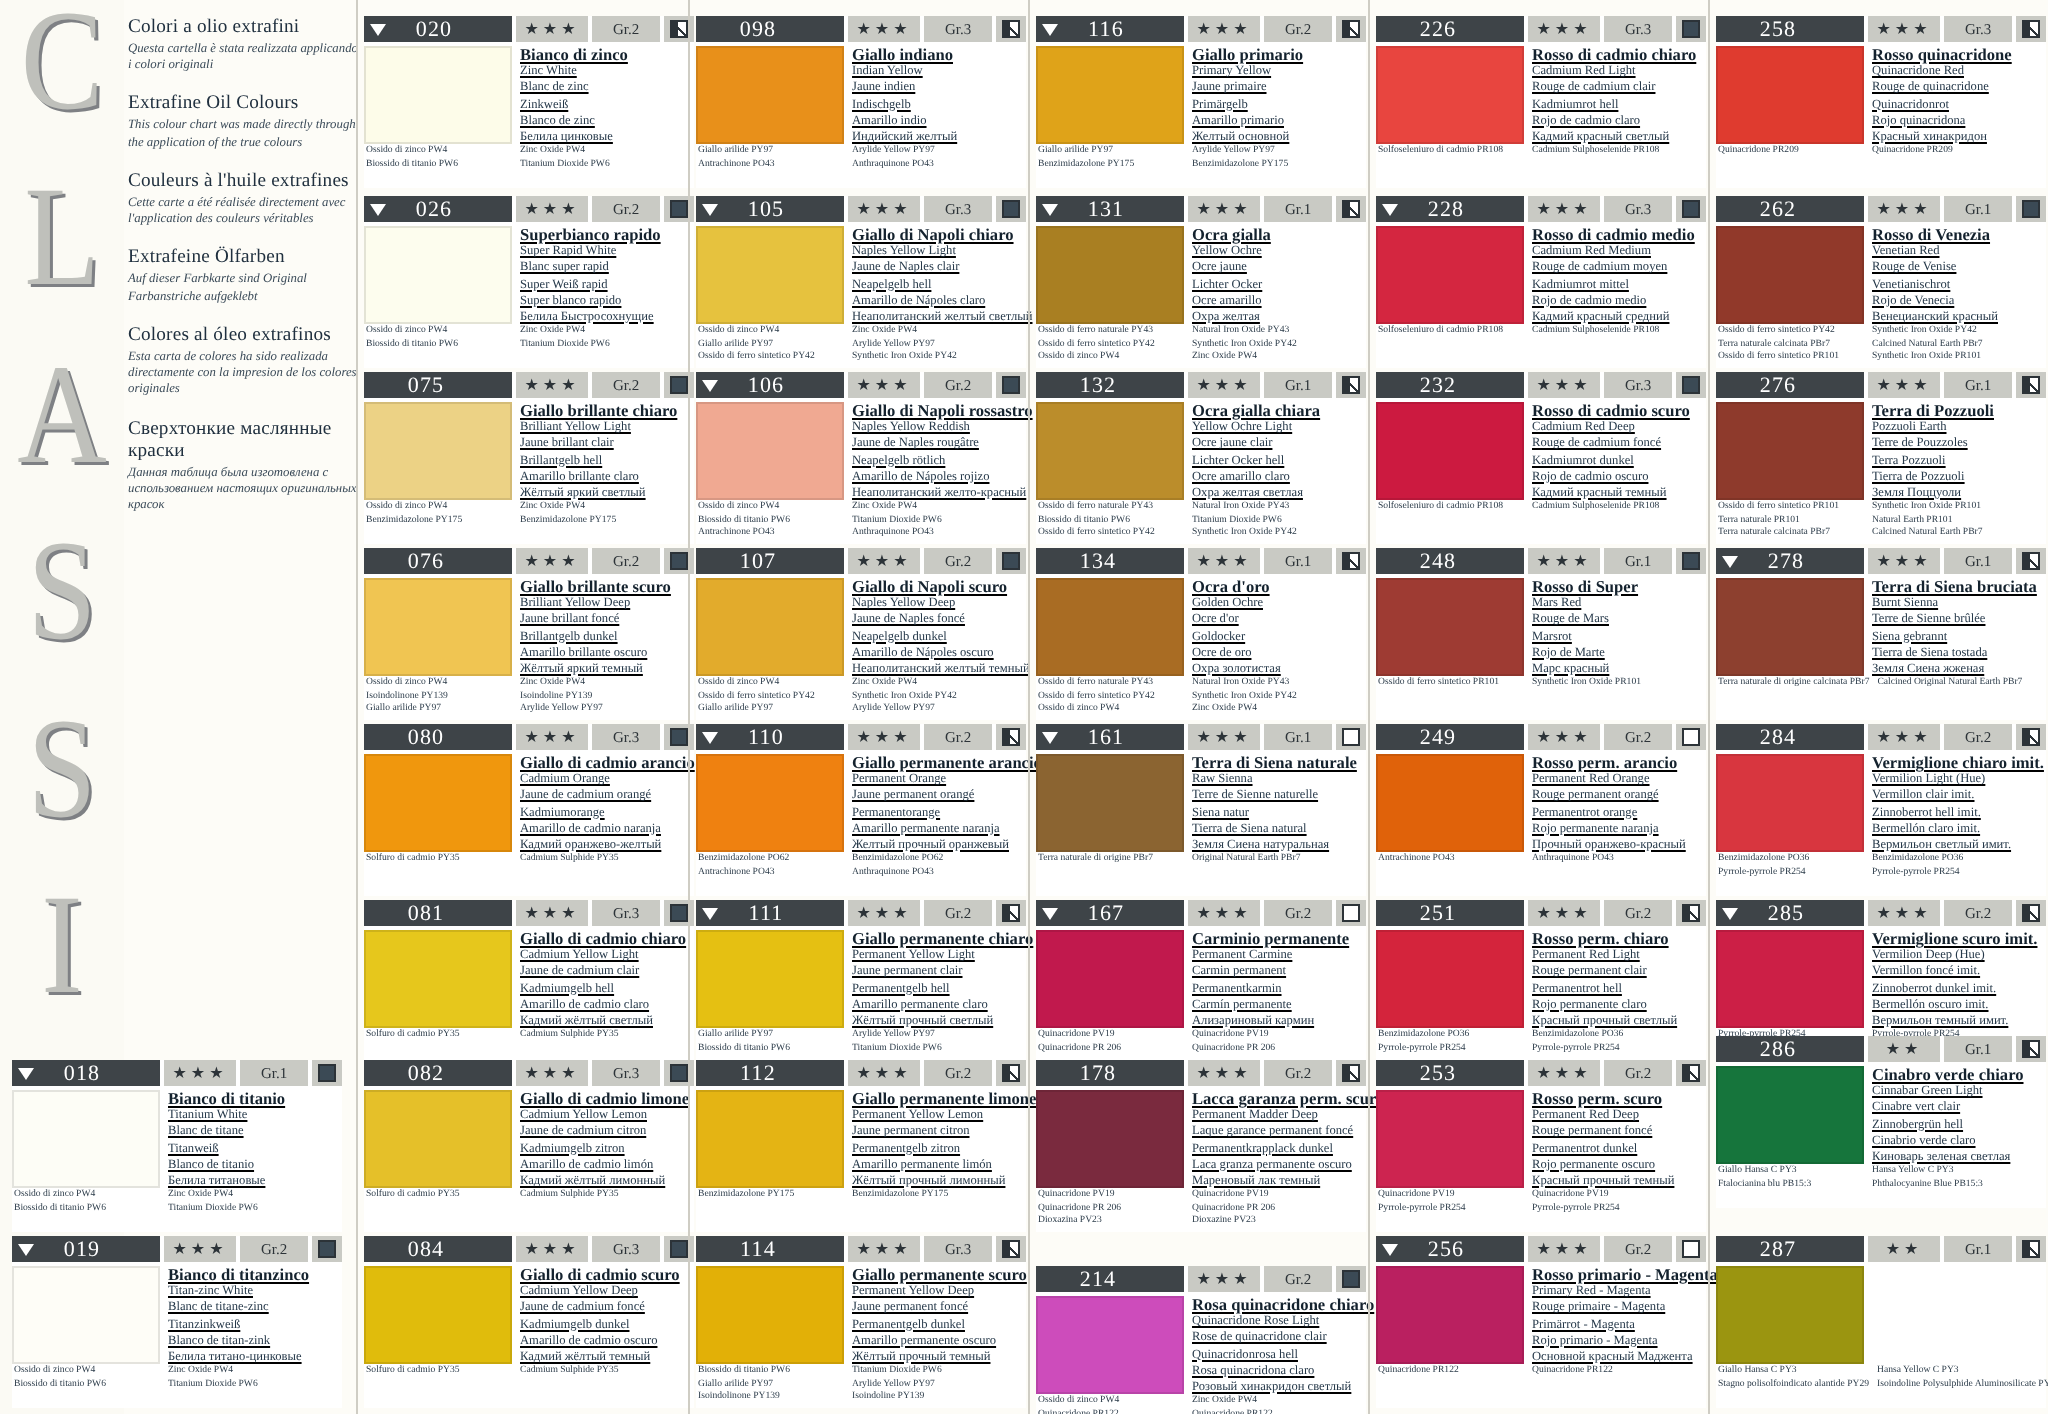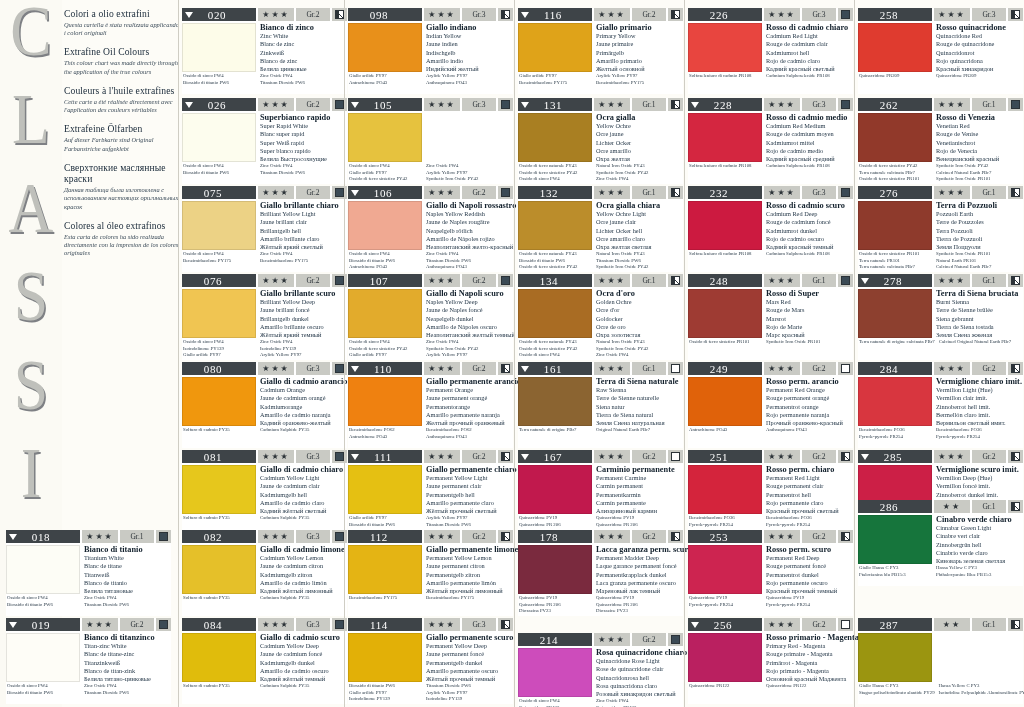--- a/index.html
+++ b/index.html
@@ -148,20 +148,21 @@
     position: absolute; left: 0; top: 0; bottom: 0;
     width: 3px;
     background: #2c3338;
   }
   .ibox.empty { background: #ffffff; }
 
   .cell-body {
     display: flex;
     margin-top: 2px;
     height: 49px;
+    text-decoration: underline;
   }
   .swatch-col { flex: 0 0 74px; }
   .swatch {
     width: 74px; height: 49px;
     border: 0.5px solid rgba(0,0,0,0.10);
   }
   .names {
     flex: 1 1 auto;
     padding-left: 4px;
     padding-top: 0px;
@@ -236,26 +237,26 @@
       </div>
       <div class="intro-block">
         <div class="intro-title">Couleurs à l'huile extrafines</div>
         <div class="intro-body">Cette carte a été réalisée directement avec l'application des couleurs véritables</div>
       </div>
       <div class="intro-block">
         <div class="intro-title">Extrafeine Ölfarben</div>
         <div class="intro-body">Auf dieser Farbkarte sind Original Farbanstriche aufgeklebt</div>
       </div>
       <div class="intro-block">
+        <div class="intro-title">Colores al óleo extrafinos</div>
+        <div class="intro-body">Esta carta de colores ha sido realizada directamente con la impresion de los colores originales</div>
+      </div>
+      <div class="intro-block">
         <div class="intro-title">Сверхтонкие маслянные краски</div>
         <div class="intro-body">Данная таблица была изготовлена с использованием настоящих оригинальных красок</div>
-      </div>
-      <div class="intro-block">
-        <div class="intro-title">Colores al óleo extrafinos</div>
-        <div class="intro-body">Esta carta de colores ha sido realizada directamente con la impresion de los colores originales</div>
       </div>
     </div>
 
   <div id="grid">
       <div class="cell" style="left: 6px; top: 530px; width: 165px; height: 86px;">
         <div class="cell-head">
           <div class="head-num">
             <span class="tri"></span>
             <span class="numtext">018</span>
           </div>
@@ -645,20 +646,28 @@
           <div class="head-stars">★★★</div>
           <div class="head-gr">Gr.3</div>
           <div class="head-icon">
             <span class="ibox filled"></span>
           </div>
         </div>
         <div class="cell-body">
           <div class="swatch-col">
             <div class="swatch" style="background: rgb(230, 194, 62);"></div>
           </div>
+          <div class="names">
+            <div class="nm-it">Giallo di Napoli chiaro</div>
+            <div class="nm-other">Naples Yellow Light</div>
+            <div class="nm-other">Jaune de Naples clair</div>
+            <div class="nm-other">Neapelgelb hell</div>
+            <div class="nm-other">Amarillo de Nápoles claro</div>
+            <div class="nm-other">Неаполитанский желтый светлый</div>
+          </div>
         </div>
         <div class="cell-foot">
           <div class="pig-col">
             <div class="pig">Ossido di zinco PW4</div>
             <div class="pig">Giallo arilide PY97</div>
             <div class="pig">Ossido di ferro sintetico PY42</div>
           </div>
           <div class="pig-col2">
             <div class="pig">Zinc Oxide PW4</div>
             <div class="pig">Arylide Yellow PY97</div>
@@ -1648,21 +1657,21 @@
           <div class="pig-col">
             <div class="pig">Pyrrole-pyrrole PR254</div>
             <div class="pig">Quinacridone PV19</div>
           </div>
           <div class="pig-col2">
             <div class="pig">Pyrrole-pyrrole PR254</div>
             <div class="pig">Quinacridone PV19</div>
           </div>
         </div>
       </div>
-      <div class="cell" style="left: 858px; top: 500px; width: 165px; height: 86px;">
+      <div class="cell" style="left: 858px; top: 518px; width: 165px; height: 86px;">
         <div class="cell-head">
           <div class="head-num no-tri">
             <span class="numtext">286</span>
           </div>
           <div class="head-stars">★★</div>
           <div class="head-gr">Gr.1</div>
           <div class="head-icon">
             <span class="ibox diag"></span>
           </div>
         </div>

